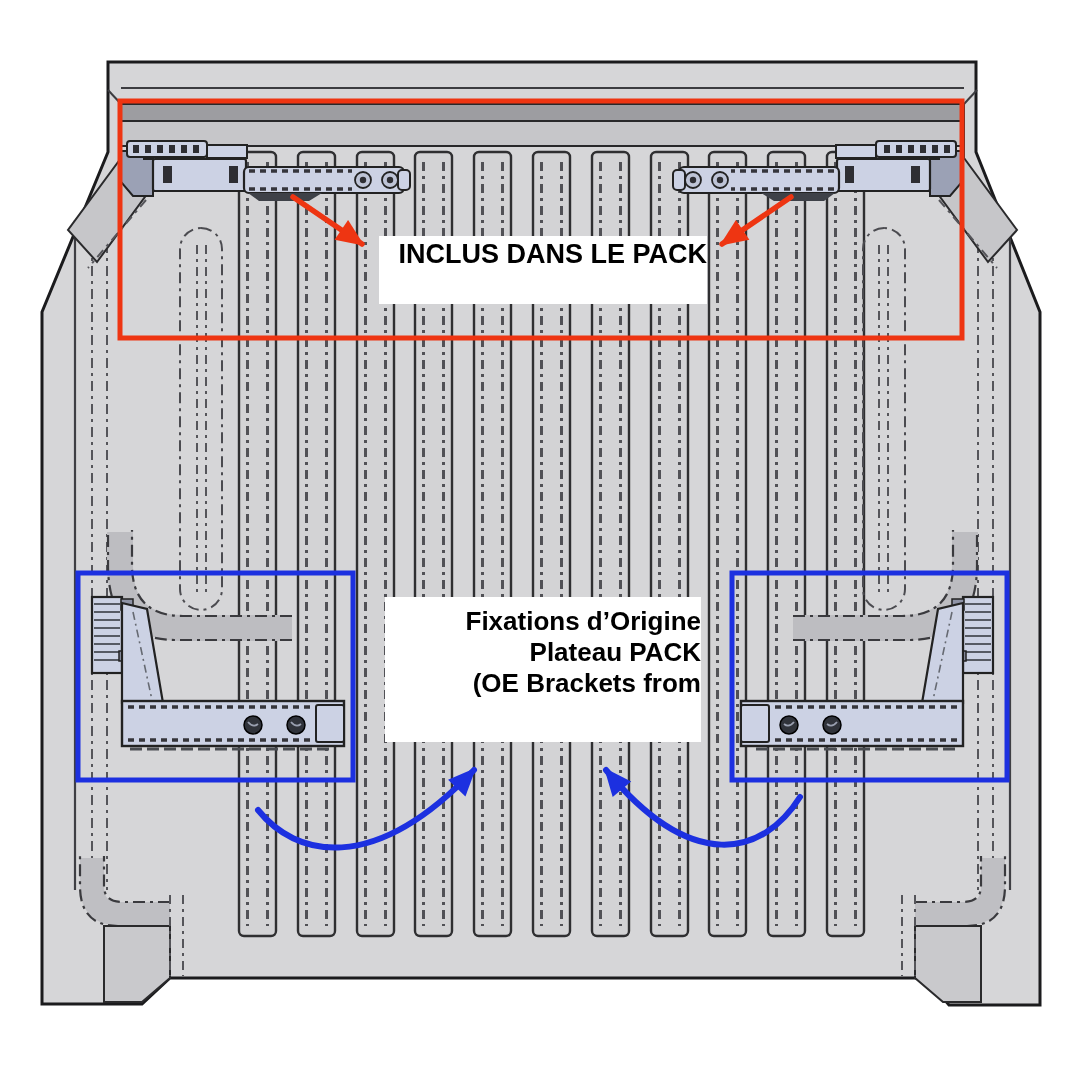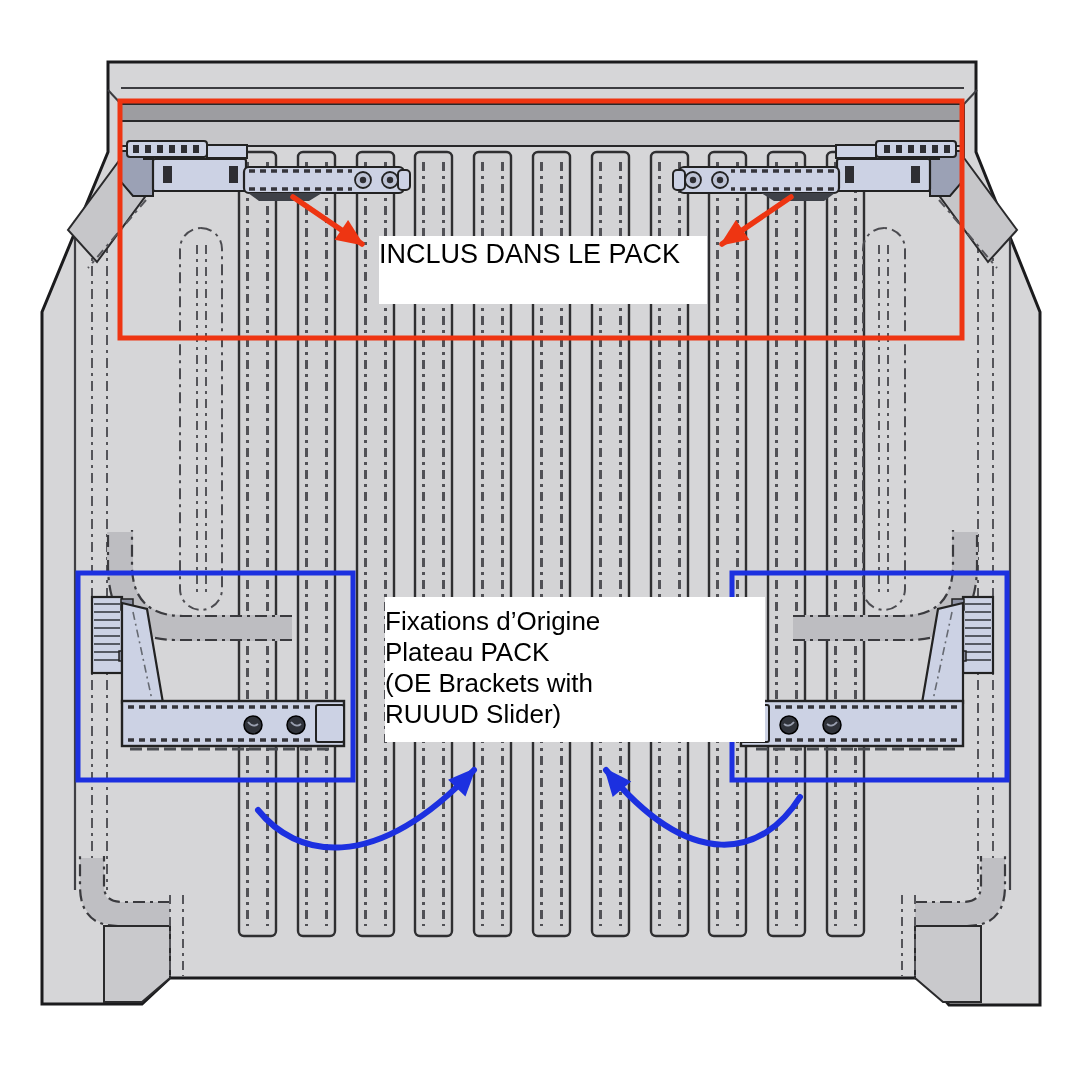--- a/index.html
+++ b/index.html
@@ -15,25 +15,25 @@
   .fill-kit   { fill:   var(--kit-annotation-red,#ee3512); }
   .stroke-oe  { stroke: var(--oe-annotation-blue,#1c30e0); }
   .fill-oe    { fill:   var(--oe-annotation-blue,#1c30e0); }
   .bed-fill     { fill: var(--bed-gray,#d6d6d8); }
   .bracket-fill { fill: var(--bracket-lavender,#ccd2e4); }
 
   .label {
     position:absolute; box-sizing:border-box;
     background: var(--label-background,#ffffff);
     color: var(--label-text,#000000);
-    font-weight:normal; text-align:left; white-space:nowrap;
+    font-weight:bold; text-align:right; white-space:nowrap;
   }
   #kitLabel { left:379px; top:236px; width:328px; height:68px;
               font-size:27px; line-height:31px; padding-top:3px; }
-  #oeLabel  { left:385px; top:597px; width:380px; height:145px;
+  #oeLabel  { left:385px; top:597px; width:316px; height:145px;
               font-size:26px; line-height:31px; padding-top:9px; }
 </style>
 </head>
 <body>
 
 <div id="stage">
 
 <svg width="1080" height="1080" viewBox="0 0 1080 1080" aria-hidden="true">
 
   <defs>
@@ -172,17 +172,16 @@
   <path d="M 800 797 C 763 856 692 874 606 770" fill="none" class="stroke-oe" stroke-width="6" stroke-linecap="round" marker-end="url(#mkArrowOe)"></path>
 </svg>
 
 <div class="label" id="kitLabel">
   <div>INCLUS DANS LE PACK</div>
 </div>
 
 <div class="label" id="oeLabel">
   <div>Fixations d’Origine</div>
   <div>Plateau PACK</div>
-  <div>(OE Brackets with</div>
-  <div>RUUUD Slider)</div>
+  <div>(OE Brackets from</div>
 </div>
 
 </div>
 
 </body></html>

